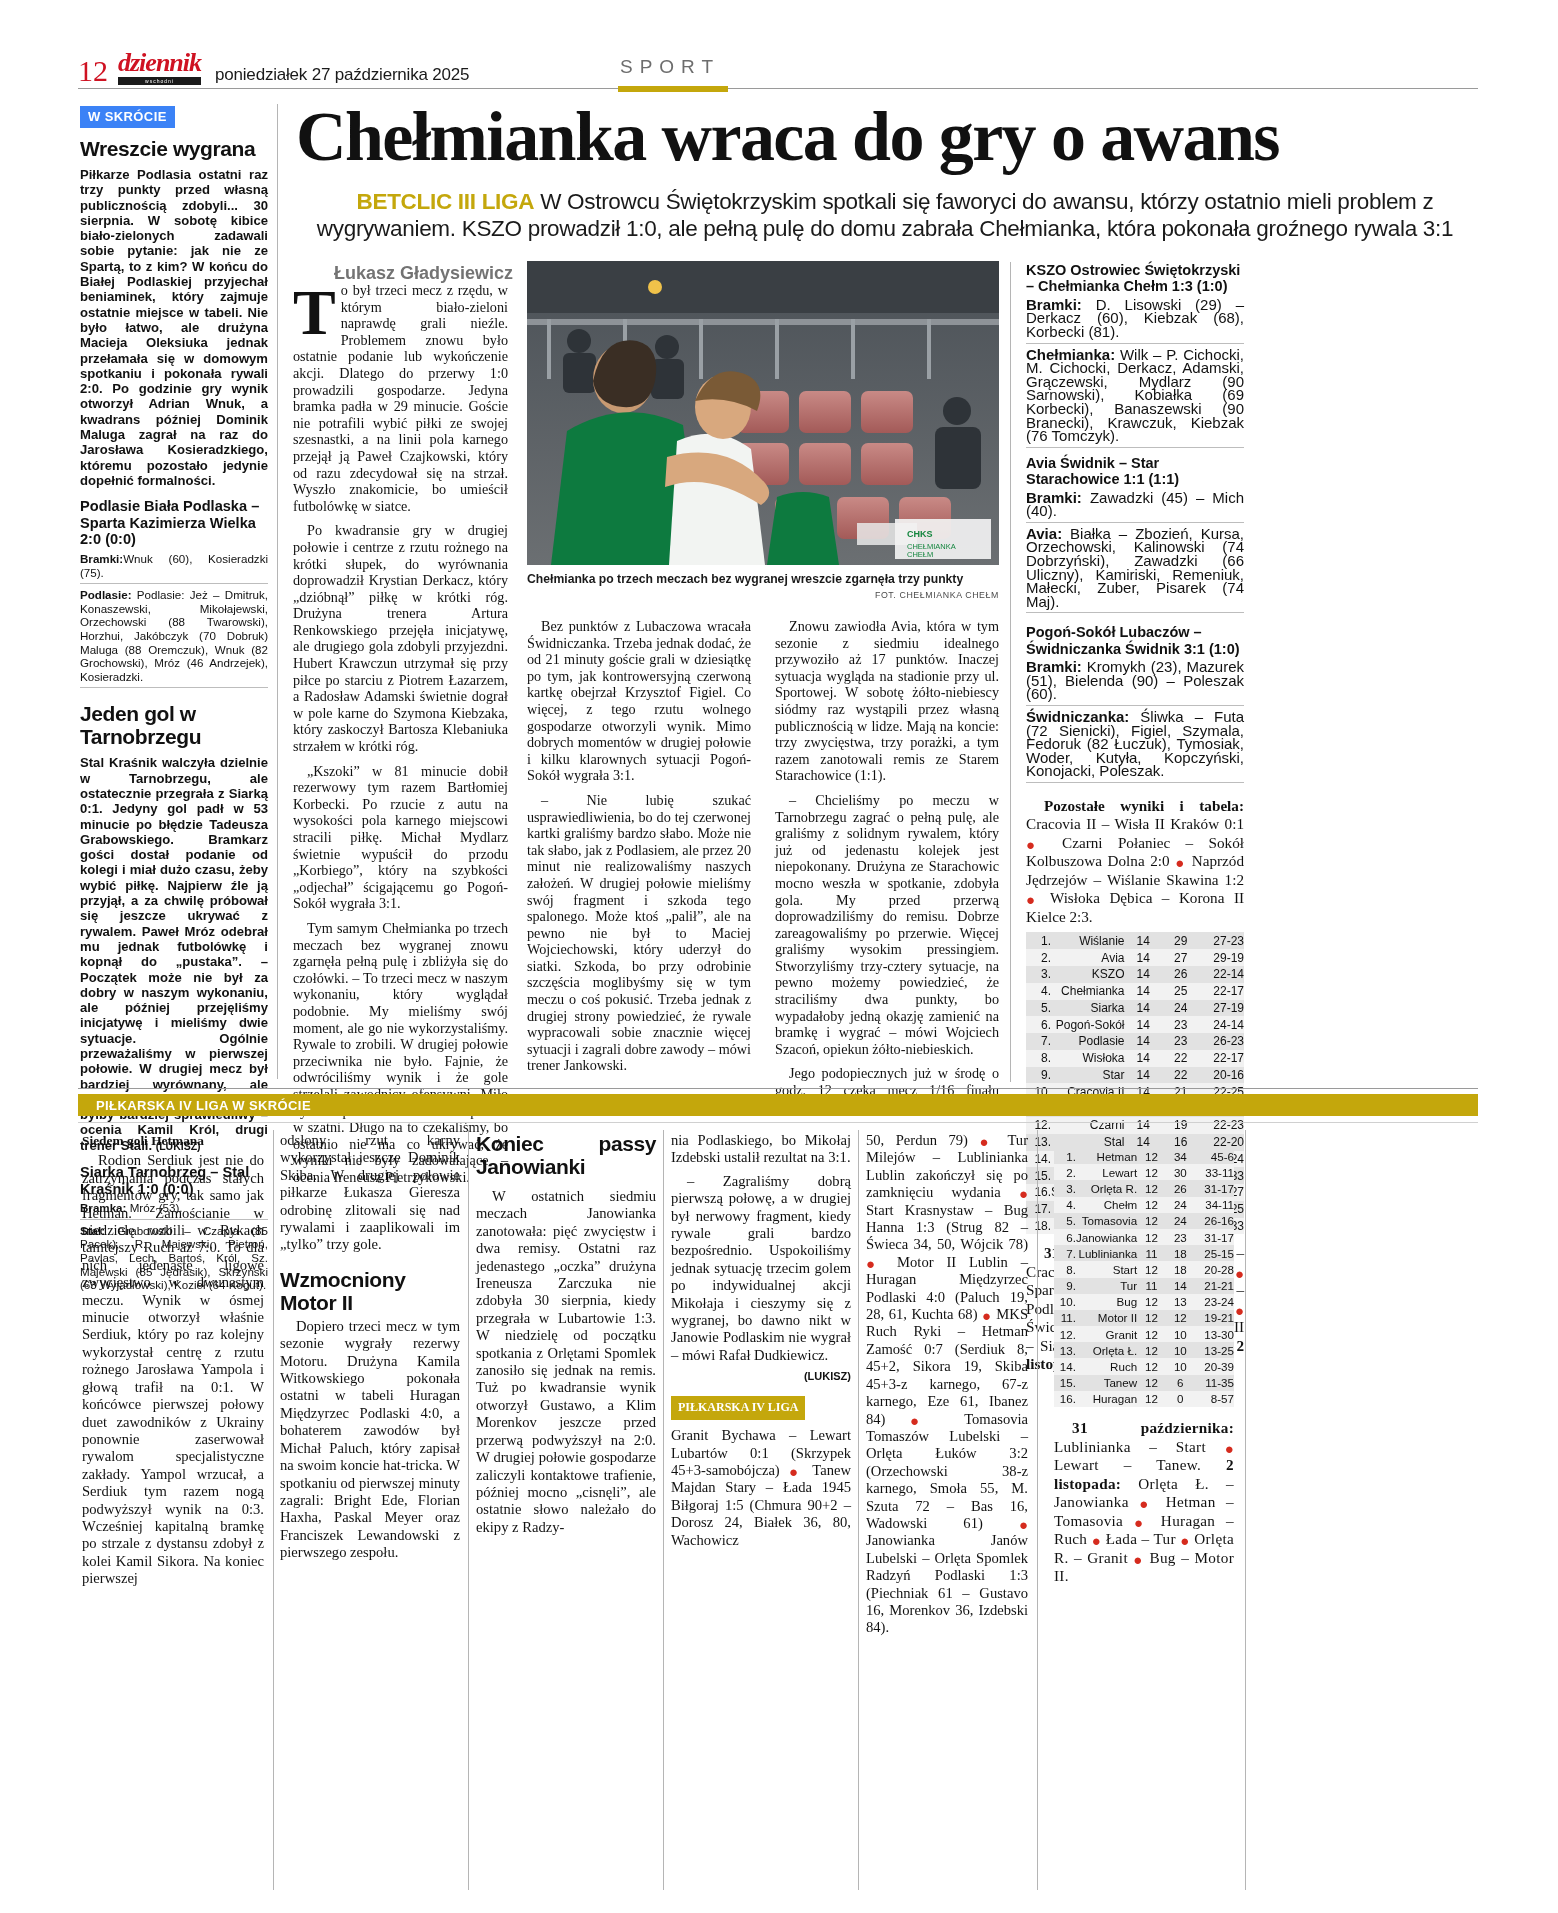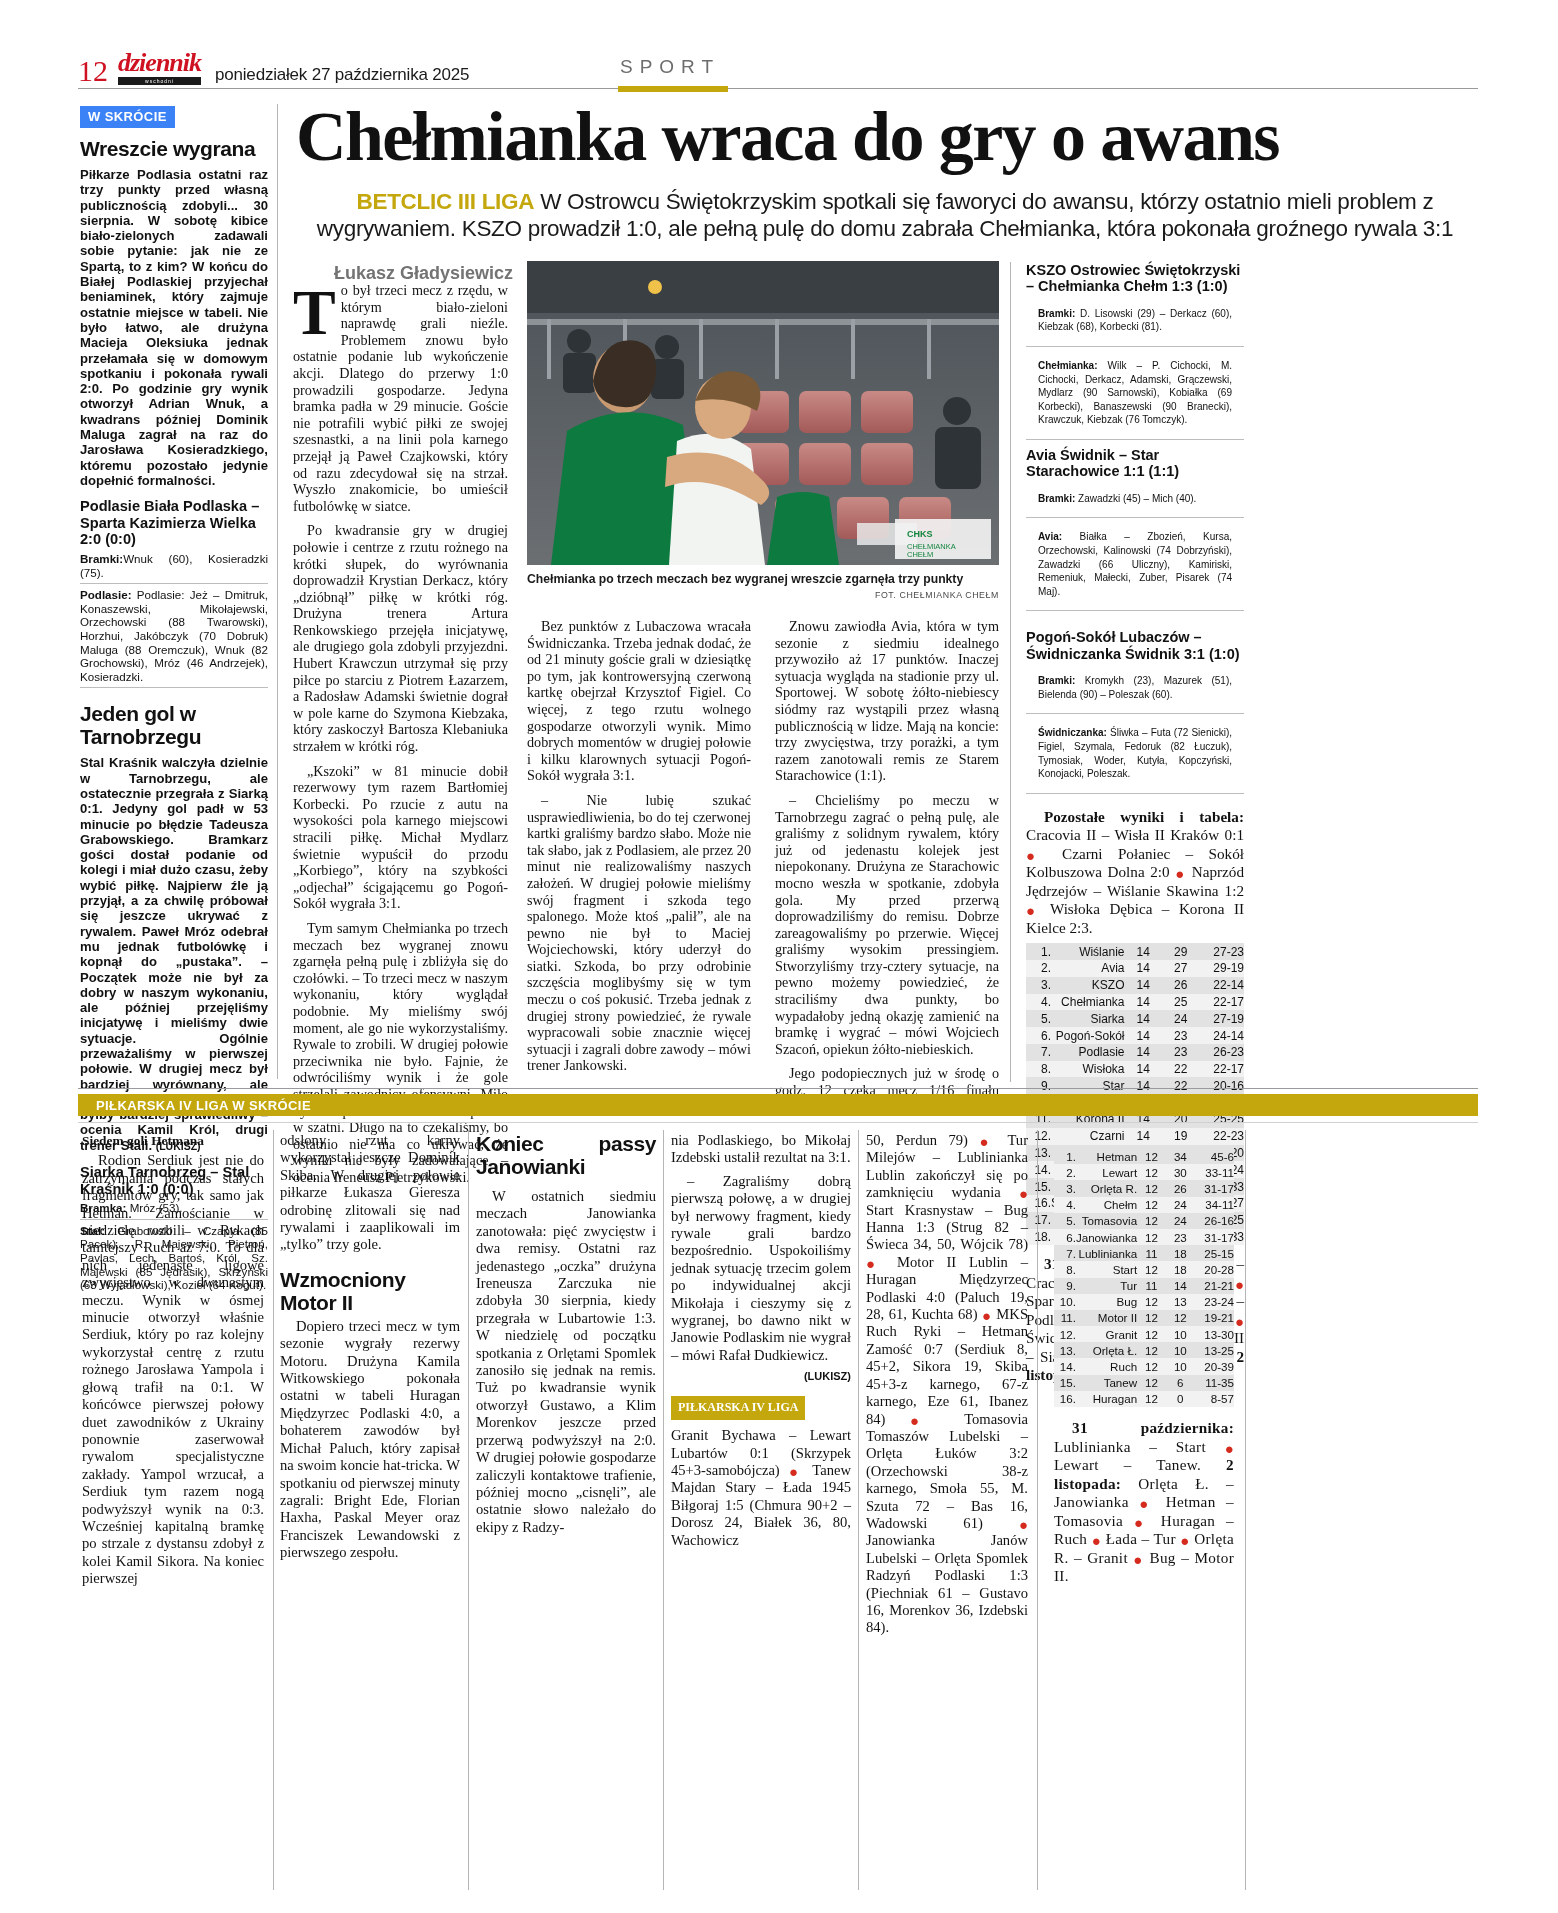--- a/index.html
+++ b/index.html
@@ -52,21 +52,21 @@
     float:left;font-weight:700;padding:4px 5px 0 0;
   }
 
   
   .photo{position:absolute;left:527px;top:261px;width:472px;height:304px;overflow:hidden;background:#2b2f33;}
   .cap{position:absolute;left:527px;top:572px;width:472px;font-size:12.2px;font-weight:600;color:#1a1a1a;}
   .credit-line{position:absolute;left:527px;top:590px;width:472px;font-size:8.8px;letter-spacing:.6px;color:#4a4a4a;text-align:right;}
 
   
   .res-h{font-size:14.5px;font-weight:700;line-height:16.4px;margin:0 0 3px;}
-  .res-p{font-size:10px;line-height:13.6px;margin:12px;text-align:justify;}
+  .res-p{font-size:15px;line-height:13.6px;margin:0;text-align:justify;}
   .res-p b{font-weight:700;}
 
   
   table.lt{border-collapse:collapse;width:100%;font-size:12px;}
   table.lt td{padding:1.4px 0;white-space:nowrap;}
   table.lt tr:nth-child(odd){background:#e2e2e2;}
   table.lt tr:nth-child(even){background:#f2f2f2;}
   td.pos{width:26px;text-align:right;padding-right:4px;}
   td.team{text-align:right;}
   td.num{text-align:center;width:40px;}
@@ -234,21 +234,21 @@
     <div class="hr-thin"></div>
     <p class="res-p"><b>Chełmianka:</b><span> Wilk – P. Cichocki, M. Cichocki, Derkacz, Adamski, Grączewski, Mydlarz (90 Sarnowski), Kobiałka (69 Korbecki), Banaszewski (90 Branecki), Krawczuk, Kiebzak (76 Tomczyk).</span></p>
     <div class="hr-thin"></div>
 
     <div class="res-h" style="margin-top:7px;">Avia Świdnik – Star Starachowice 1:1 (1:1)</div>
     <p class="res-p"><b>Bramki:</b><span> Zawadzki (45) – Mich (40).</span></p>
     <div class="hr-thin"></div>
     <p class="res-p"><b>Avia:</b><span> Białka – Zbozień, Kursa, Orzechowski, Kalinowski (74 Dobrzyński), Zawadzki (66 Uliczny), Kamiriski, Remeniuk, Małecki, Zuber, Pisarek (74 Maj).</span></p>
     <div class="hr-thin"></div>
 
-    <div class="res-h" style="margin-top:18px;">Pogoń-Sokół Lubaczów – Świdniczanka Świdnik 3:1 (1:0)</div>
+    <div class="res-h" style="margin-top:11px;">Pogoń-Sokół Lubaczów – Świdniczanka Świdnik 3:1 (1:0)</div>
     <p class="res-p"><b>Bramki:</b><span> Kromykh (23), Mazurek (51), Bielenda (90) – Poleszak (60).</span></p>
     <div class="hr-thin"></div>
     <p class="res-p"><b>Świdniczanka:</b><span> Śliwka – Futa (72 Sienicki), Figiel, Szymala, Fedoruk (82 Łuczuk), Tymosiak, Woder, Kutyła, Kopczyński, Konojacki, Poleszak.</span></p>
     <div class="hr-thin"></div>
 
     <p class="fixtures" style="margin:14px 0 6px;text-indent:18px;"><b>Pozostałe wyniki i tabela:</b><span> Cracovia II – Wisła II Kraków 0:1 <span class="bullet">●</span> Czarni Połaniec – Sokół Kolbuszowa Dolna 2:0 <span class="bullet">●</span> Naprzód Jędrzejów – Wiślanie Skawina 1:2 <span class="bullet">●</span> Wisłoka Dębica – Korona II Kielce 2:3.</span></p>
 
     <table class="lt">
       <tbody>
         <tr>

